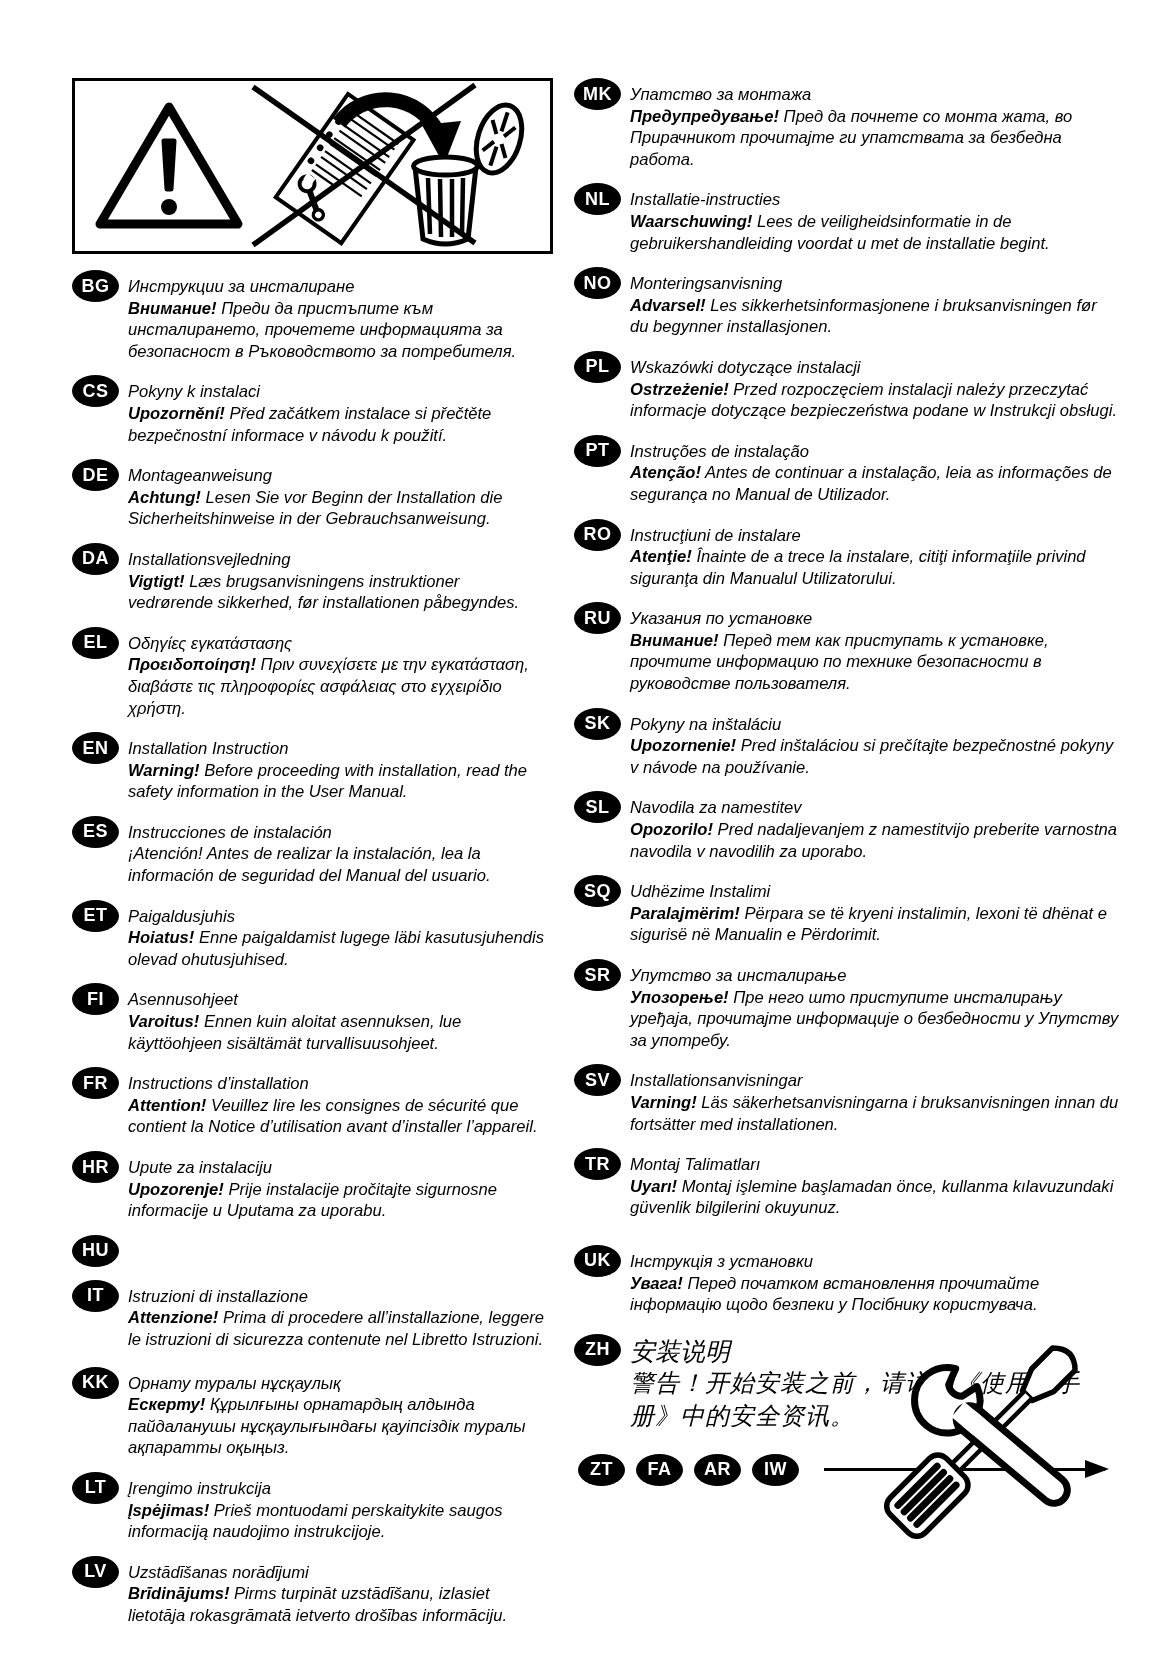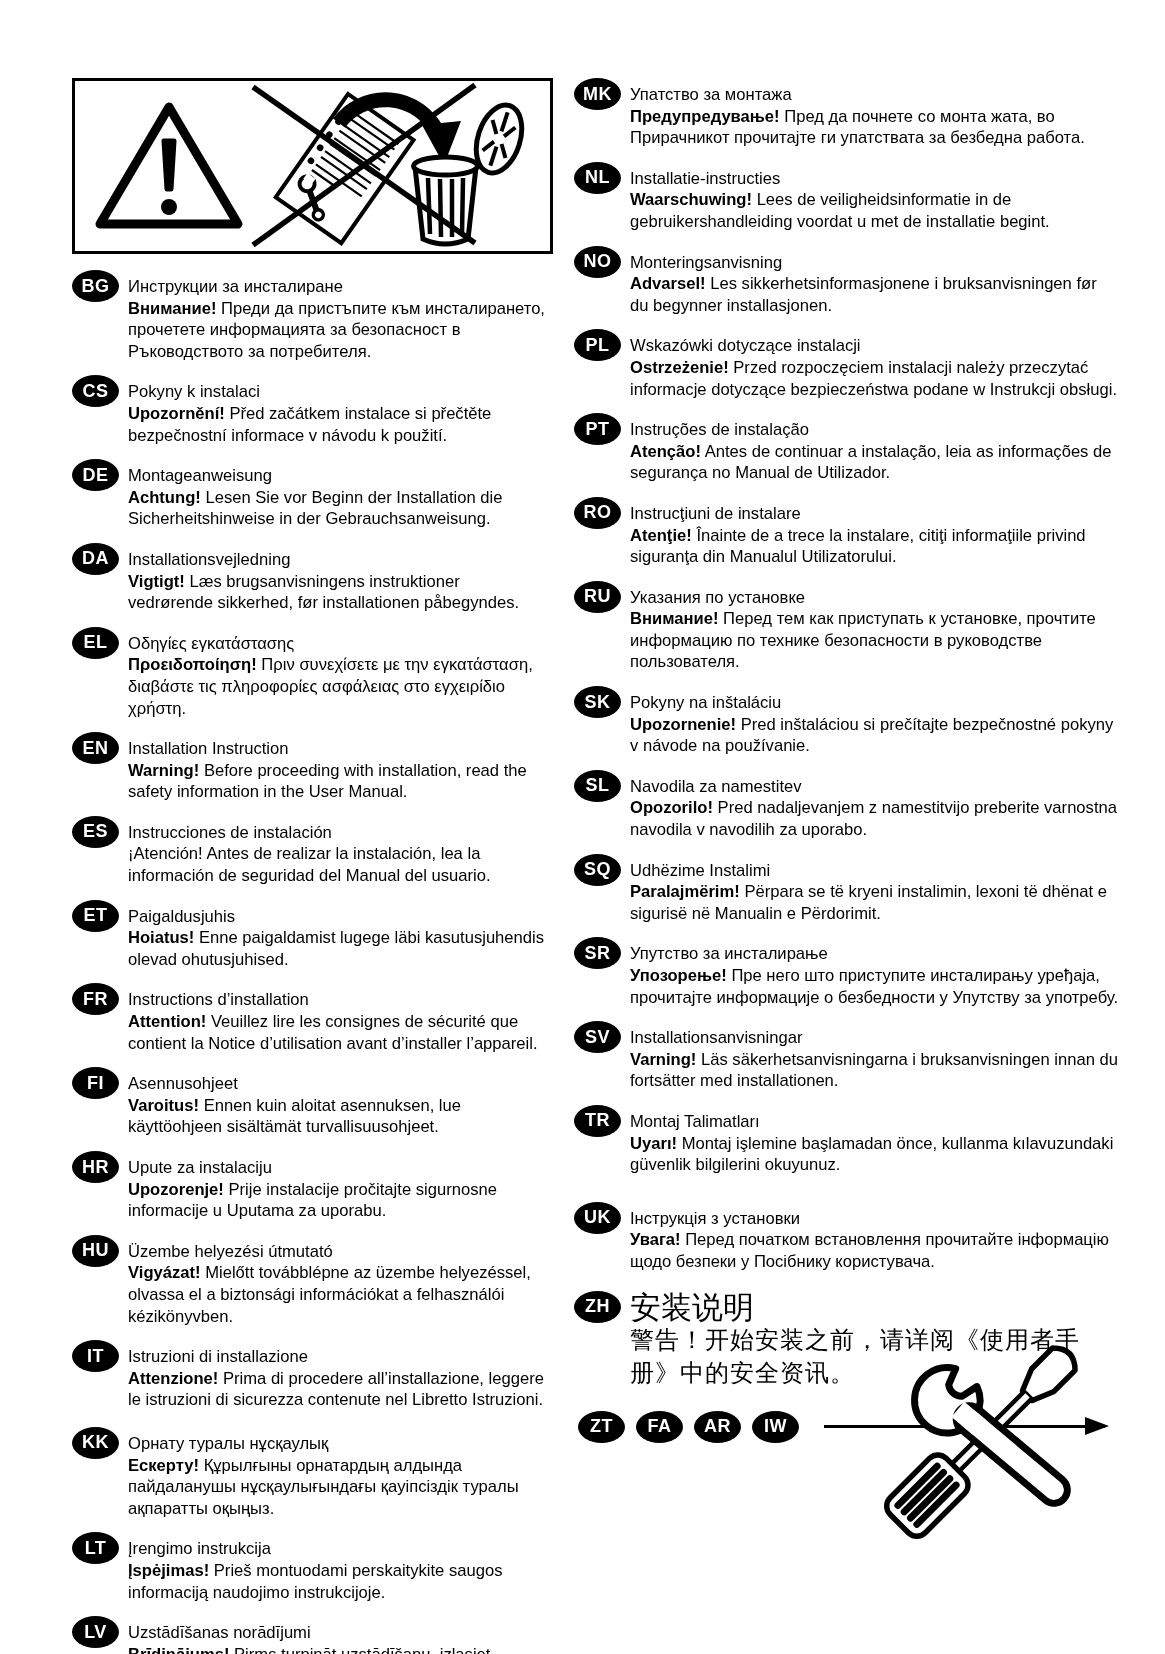--- a/index.html
+++ b/index.html
@@ -14,28 +14,28 @@
     width:481px;height:176px;border:3px solid #000;box-sizing:border-box;
     margin-bottom:16px;background:#fff;
   }
   .warning-box svg{display:block;width:100%;height:100%;}
   .lang-item{display:flex;align-items:flex-start;gap:9px;margin-bottom:13px;}
   .badge{
     display:inline-flex;align-items:center;justify-content:center;
     flex:0 0 auto;min-width:47px;height:32px;background:#000;color:#fff;
     border-radius:50% / 50%;font-weight:bold;font-size:18px;letter-spacing:.5px;
   }
-  .texts{font-size:16.6px;line-height:21.6px;}
+  .texts{font-size:16.6px;line-height:21.6px;font-style:italic;}
   #col-left .texts{width:418px;}
   #col-right .texts{width:492px;}
   .title{padding-top:6px;}
   .body{}
   .warn{font-weight:bold;}
   .warn.plain{font-weight:normal;}
-  .cjk .title{font-size:31px;line-height:30px;padding-top:2px;}
+  .cjk .title{font-size:25px;line-height:30px;padding-top:2px;}
   .cjk .body{font-size:24px;line-height:33px;letter-spacing:1px;}
   .rtl-row{display:flex;align-items:center;margin-top:22px;padding-left:4px;}
   .rtl-row .badge{margin-right:11px;}
   .rtl-arrow{flex:1;height:3.5px;background:#000;position:relative;margin-left:14px;margin-right:14px;}
   .rtl-arrow::after{
     content:'';position:absolute;right:-4px;top:-7.5px;width:0;height:0;
     border-left:24px solid #000;border-top:9px solid transparent;border-bottom:9px solid transparent;
   }
   #tools-icon{position:absolute;left:848px;top:1328px;width:248px;height:235px;}
   #tools-icon svg{display:block;width:100%;height:100%;}
@@ -162,46 +162,42 @@
         </div>
       </div>
       <div class="lang-item">
         <span class="badge">ET</span>
         <div class="texts">
           <div class="title">Paigaldusjuhis</div>
           <div class="body"><span class="warn">Hoiatus!</span> Enne paigaldamist lugege läbi kasutusjuhendis olevad ohutusjuhised.</div>
         </div>
       </div>
       <div class="lang-item">
+        <span class="badge">FI</span>
+        <div class="texts">
+          <div class="title">Asennusohjeet</div>
+          <div class="body"><span class="warn">Varoitus!</span> Ennen kuin aloitat asennuksen, lue käyttöohjeen sisältämät turvallisuusohjeet.</div>
+        </div>
+      </div>
+      <div class="lang-item">
         <span class="badge">FR</span>
         <div class="texts">
           <div class="title">Instructions d’installation</div>
           <div class="body"><span class="warn">Attention!</span> Veuillez lire les consignes de sécurité que contient la Notice d’utilisation avant d’installer l’appareil.</div>
         </div>
       </div>
       <div class="lang-item">
-        <span class="badge">FI</span>
-        <div class="texts">
-          <div class="title">Asennusohjeet</div>
-          <div class="body"><span class="warn">Varoitus!</span> Ennen kuin aloitat asennuksen, lue käyttöohjeen sisältämät turvallisuusohjeet.</div>
-        </div>
-      </div>
-      <div class="lang-item">
         <span class="badge">HR</span>
         <div class="texts">
           <div class="title">Upute za instalaciju</div>
           <div class="body"><span class="warn">Upozorenje!</span> Prije instalacije pročitajte sigurnosne informacije u Uputama za uporabu.</div>
         </div>
       </div>
       <div class="lang-item">
         <span class="badge">HU</span>
-        <div class="texts">
-          <div class="title">Üzembe helyezési útmutató</div>
-          <div class="body"><span class="warn">Vigyázat!</span> Mielőtt továbblépne az üzembe helyezéssel, olvassa el a biztonsági információkat a felhasználói kézikönyvben.</div>
-        </div>
       </div>
       <div class="lang-item">
         <span class="badge">IT</span>
         <div class="texts">
           <div class="title">Istruzioni di installazione</div>
           <div class="body"><span class="warn">Attenzione!</span> Prima di procedere all’installazione, leggere le istruzioni di sicurezza contenute nel Libretto Istruzioni.</div>
         </div>
       </div>
       <div class="lang-item" style="margin-top: 16px;">
         <span class="badge">KK</span>

